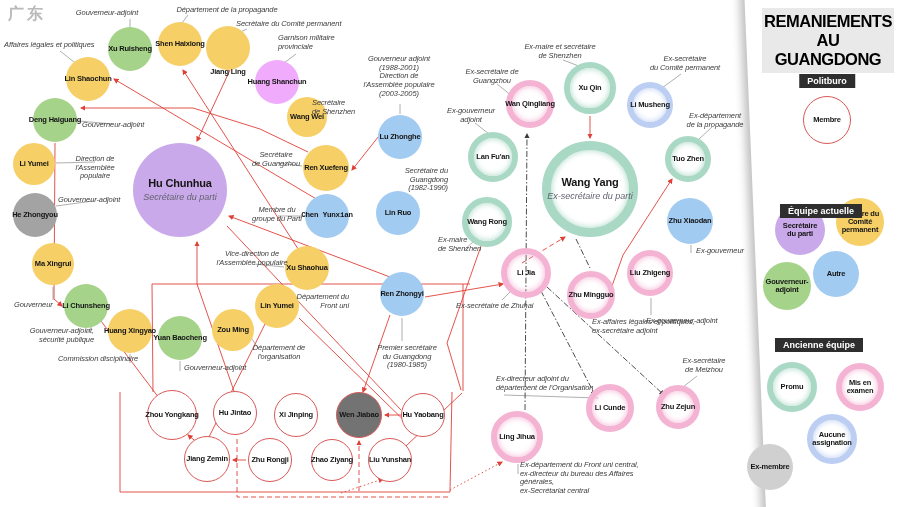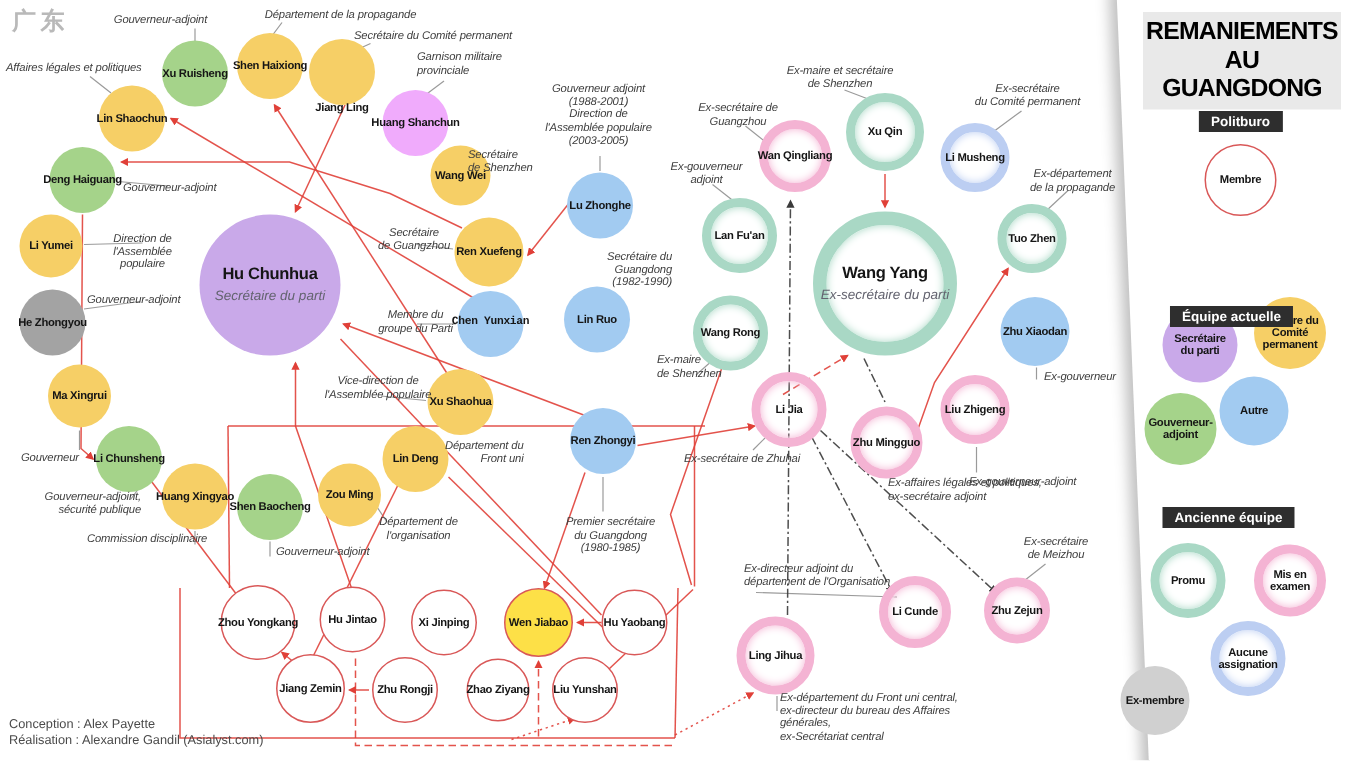--- a/index.html
+++ b/index.html
@@ -140,27 +140,27 @@
       <div class="node" style="left: 32px; top: 243px; width: 42px; height: 42px; background: rgb(246, 207, 102);">
         <span class="nm" style="white-space: nowrap;">Ma Xingrui</span>
       </div>
       <div class="node" style="left: 64px; top: 284px; width: 44px; height: 44px; background: rgb(165, 211, 138);">
         <span class="nm" style="white-space: nowrap;">Li Chunsheng</span>
       </div>
       <div class="node" style="left: 108px; top: 309px; width: 44px; height: 44px; background: rgb(246, 207, 102);">
         <span class="nm" style="white-space: nowrap;">Huang Xingyao</span>
       </div>
       <div class="node" style="left: 158px; top: 316px; width: 44px; height: 44px; background: rgb(165, 211, 138);">
-        <span class="nm" style="white-space: nowrap;">Shen Baocheng</span>
+        <span class="nm" style="white-space: nowrap;">Yuan Baocheng</span>
       </div>
       <div class="node" style="left: 212px; top: 309px; width: 42px; height: 42px; background: rgb(246, 207, 102);">
         <span class="nm" style="white-space: nowrap;">Zou Ming</span>
       </div>
       <div class="node" style="left: 255px; top: 284px; width: 44px; height: 44px; background: rgb(246, 207, 102);">
-        <span class="nm" style="white-space: nowrap;">Lin Deng</span>
+        <span class="nm" style="white-space: nowrap;">Lin Yumei</span>
       </div>
       <div class="node" style="left: 285px; top: 246px; width: 44px; height: 44px; background: rgb(246, 207, 102);">
         <span class="nm" style="white-space: nowrap;">Xu Shaohua</span>
       </div>
       <div class="node" style="left: 287px; top: 97px; width: 40px; height: 40px; background: rgb(246, 207, 102);">
         <span class="nm" style="white-space: nowrap;">Wang Wei</span>
       </div>
       <div class="node" style="left: 303px; top: 145px; width: 46px; height: 46px; background: rgb(246, 207, 102);">
         <span class="nm" style="white-space: nowrap;">Ren Xuefeng</span>
       </div>
@@ -185,21 +185,21 @@
       </div>
       <div class="node" style="left: 147px; top: 390px; width: 50px; height: 50px; background: rgb(255, 255, 255); border: 1px solid rgb(217, 88, 88);">
         <span class="nm" style="white-space: nowrap;">Zhou Yongkang</span>
       </div>
       <div class="node" style="left: 213px; top: 391px; width: 44px; height: 44px; background: rgb(255, 255, 255); border: 1px solid rgb(217, 88, 88);">
         <span class="nm" style="white-space: nowrap;">Hu Jintao</span>
       </div>
       <div class="node" style="left: 274px; top: 393px; width: 44px; height: 44px; background: rgb(255, 255, 255); border: 1px solid rgb(217, 88, 88);">
         <span class="nm" style="white-space: nowrap;">Xi Jinping</span>
       </div>
-      <div class="node" style="left: 336px; top: 392px; width: 46px; height: 46px; background: #fde047; border: 1px solid rgb(217, 88, 88);">
+      <div class="node" style="left: 336px; top: 392px; width: 46px; height: 46px; background: #737373; border: 1px solid rgb(217, 88, 88);">
         <span class="nm" style="white-space: nowrap;">Wen Jiabao</span>
       </div>
       <div class="node" style="left: 401px; top: 393px; width: 44px; height: 44px; background: rgb(255, 255, 255); border: 1px solid rgb(217, 88, 88);">
         <span class="nm" style="white-space: nowrap;">Hu Yaobang</span>
       </div>
       <div class="node" style="left: 184px; top: 436px; width: 46px; height: 46px; background: rgb(255, 255, 255); border: 1px solid rgb(217, 88, 88);">
         <span class="nm" style="white-space: nowrap;">Jiang Zemin</span>
       </div>
       <div class="node" style="left: 248px; top: 438px; width: 44px; height: 44px; background: rgb(255, 255, 255); border: 1px solid rgb(217, 88, 88);">
         <span class="nm" style="white-space: nowrap;">Zhu Rongji</span>
@@ -350,17 +350,13 @@
       </div>
       <div class="node ring" style="left: 807px; top: 414px; width: 50px; height: 50px; border: 6px solid rgb(188, 206, 242); box-shadow: rgb(188, 206, 242) 0px 0px 6px inset, rgba(255, 255, 255, 0.55) 0px 0px 0px 1px inset;">
         <span class="nm">Aucune
 assignation</span>
       </div>
       <div class="node" style="left: 747px; top: 444px; width: 46px; height: 46px; background: rgb(208, 208, 208);">
         <span class="nm" style="white-space: nowrap;">Ex-membre</span>
       </div>
     </div>
   <div class="region">广东</div>
-  <div class="credits">
-    <div>Conception : Alex Payette</div>
-    <div>Réalisation : Alexandre Gandil (Asialyst.com)</div>
-  </div>
 </div>
 
 </body></html>

